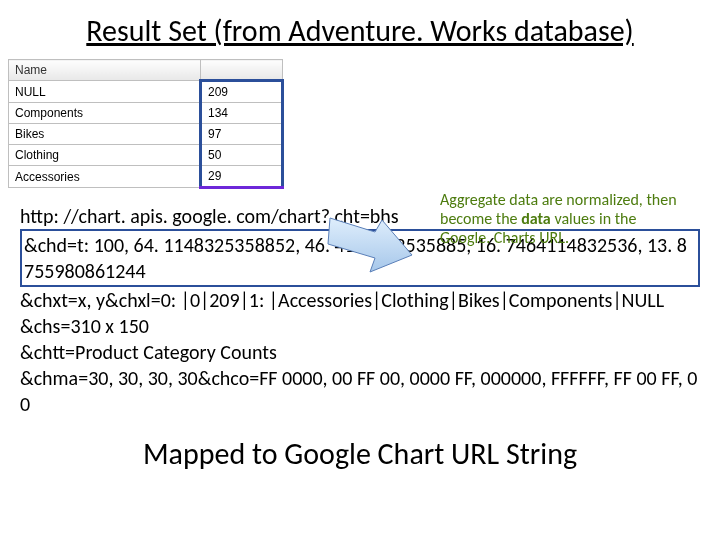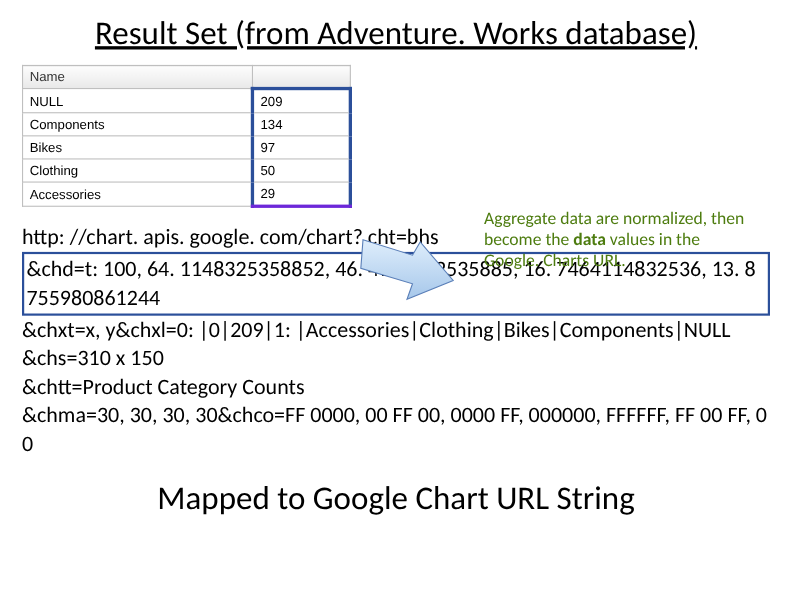--- a/index.html
+++ b/index.html
@@ -13,22 +13,22 @@
   }
   .title {
     font-size: 30px;
     text-align: center;
     padding: 14px 60px 6px 60px;
     line-height: 1.1;
     color: #000;
     text-decoration: underline;
   }
   .table-wrap {
-    margin: 6px 0 0 20px;
-    width: 300px;
+    margin: 6px 0 0 8px;
+    width: 276px;
   }
   .tbl {
     border-collapse: collapse;
     font-family: Tahoma, Arial, sans-serif;
     font-size: 12px;
     width: 100%;
     background: #fff;
   }
   .tbl th, .tbl td {
     border: 1px solid #bfbfbf;

